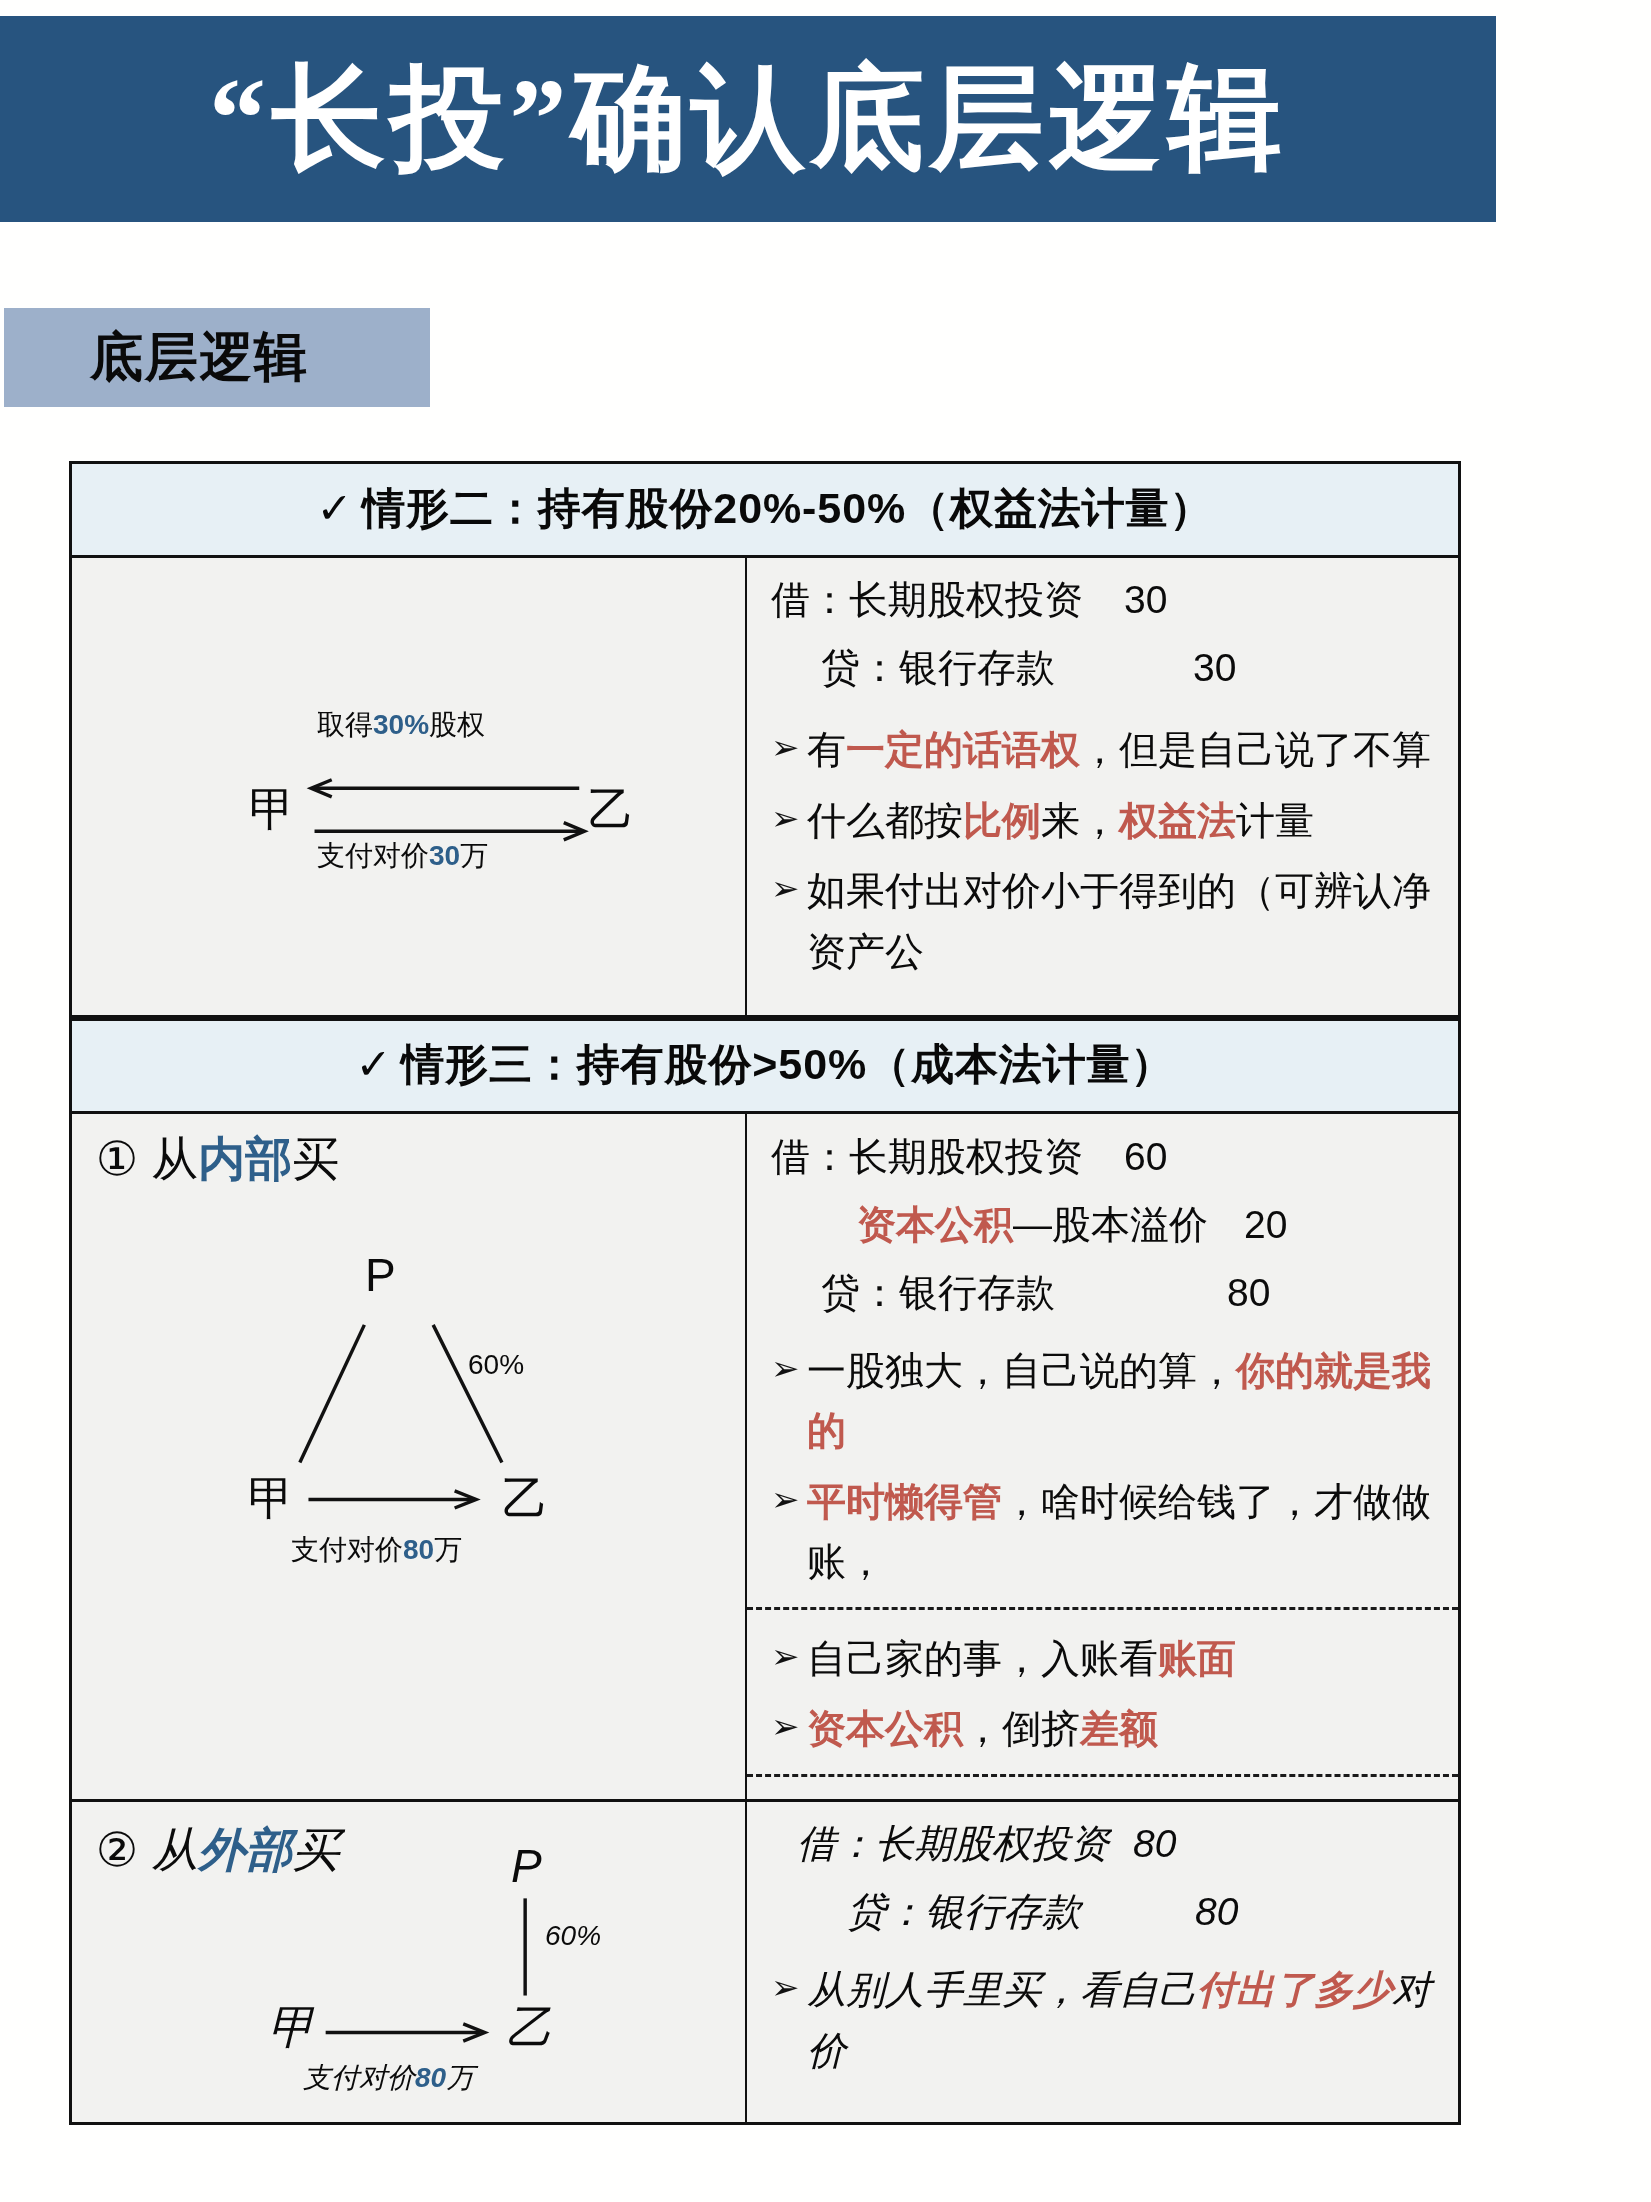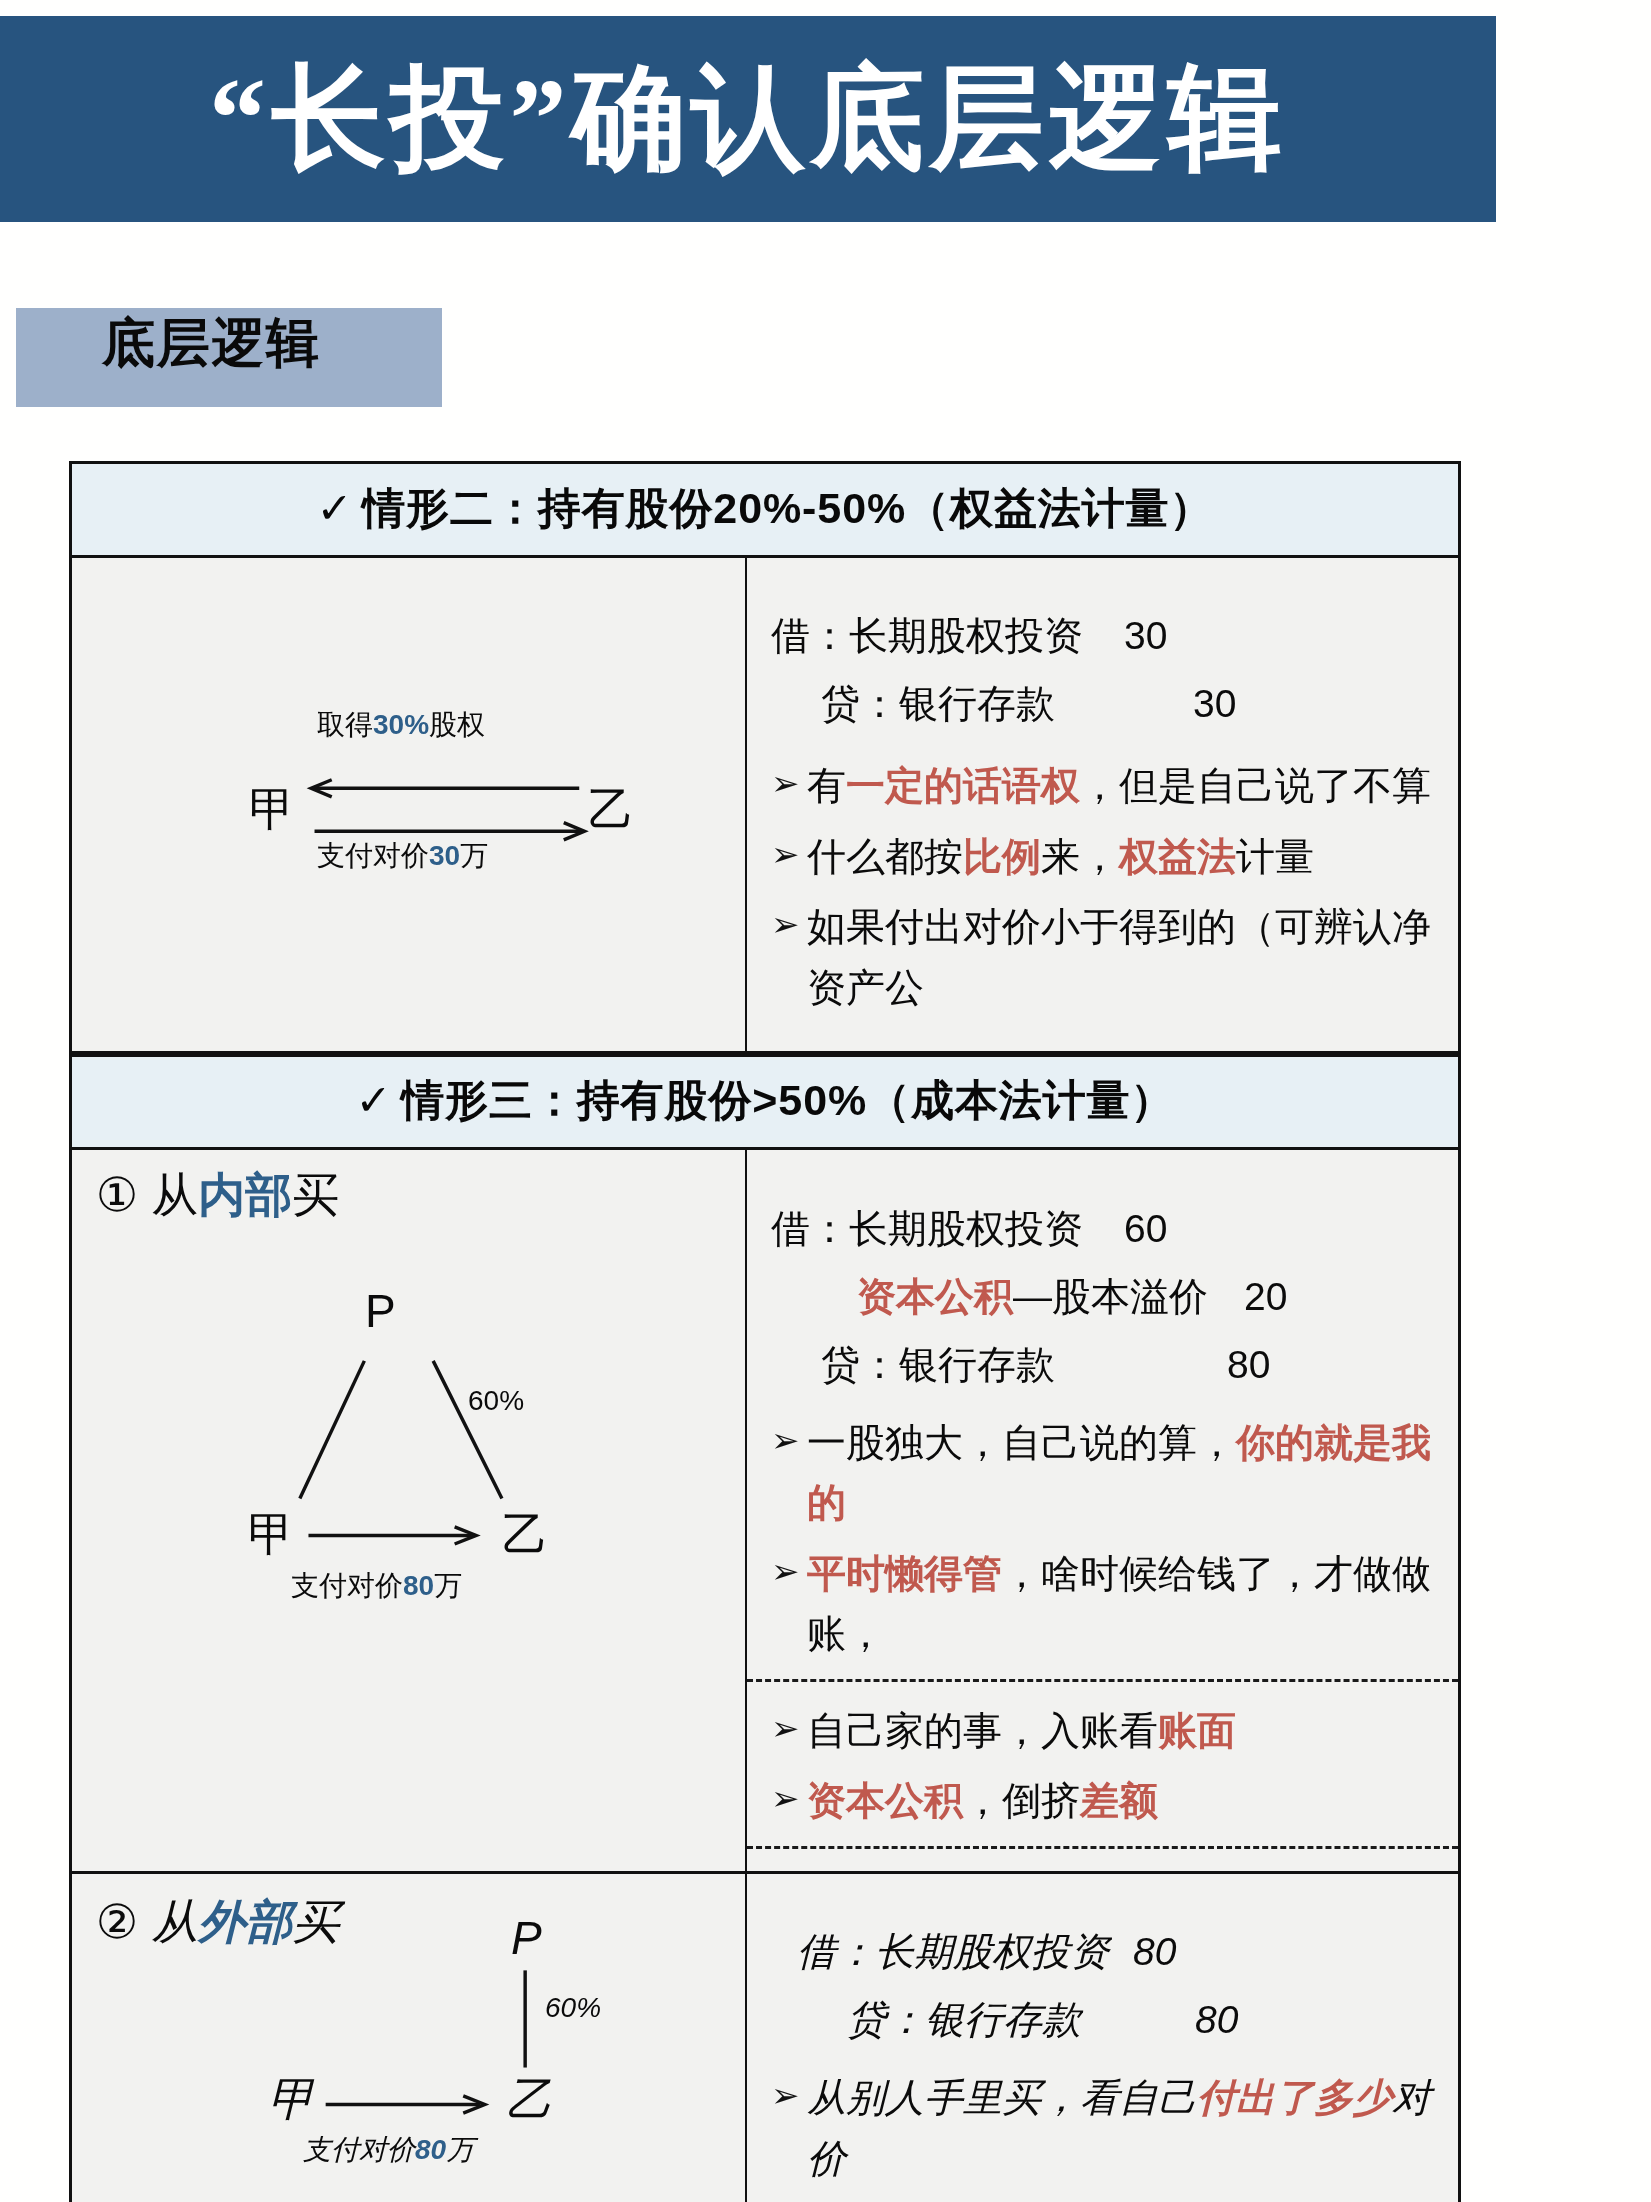--- a/index.html
+++ b/index.html
@@ -25,24 +25,24 @@
     font-weight: 700;
     letter-spacing: 5.2px;
     line-height: 1;
     font-family: "Liberation Serif", "DejaVu Serif", serif;
     white-space: nowrap;
   }
 
   
   .section-chip {
     position: absolute;
-    left: 16px; top: 308px;
+    left: 4px; top: 308px;
     width: 426px; height: 99px;
     background: #9DB0CA;
-    display: flex; align-items: flex-start;
+    display: flex; align-items: center;
     padding-left: 86px;
   }
   .section-chip span {
     font-size: 53px;
     font-weight: 700;
     color: #0A0A0A;
     letter-spacing: 1.7px;
   }
 
   
@@ -64,21 +64,21 @@
     font-weight: 700;
     color: #090909;
     letter-spacing: 0.9px;
     white-space: nowrap;
   }
   .hdr-row .chk { font-weight: 400; margin-right: 8.6px; }
 
   .body-row { display: flex; align-items: stretch; }
   .body-row + .hdr-row { border-top: 3.4px solid #111; }
   .col-left  { width: 675px; border-right: 2.6px solid #111; position: relative; }
-  .col-right { flex: 1; position: relative; padding: 22.4px 26px 22.4px 24px; margin-top: 36px; }
+  .col-right { flex: 1; position: relative; padding: 22.4px 26px 22.4px 24px; }
 
   .row-sep { border-bottom: 3.4px solid #111; }
 
   
   .entry { font-size: 39px; color: #0B0B0B; line-height: 1.0; }
   .entry .line { display: flex; align-items: baseline; white-space: nowrap; margin-bottom: 29px; }
   .entry .line.indent1 { padding-left: 50px; }
   .entry .line.indent2 { padding-left: 86px; }
   .red { color: #C0594E; font-weight: 700; }
   .blue { color: #2E5F8A; font-weight: 700; }

